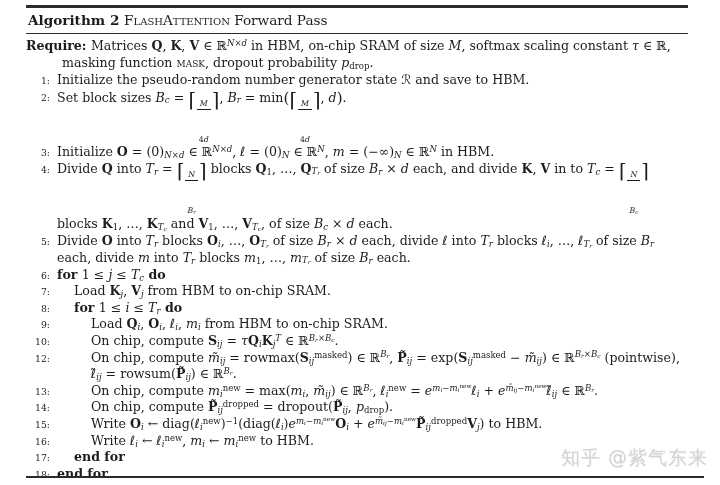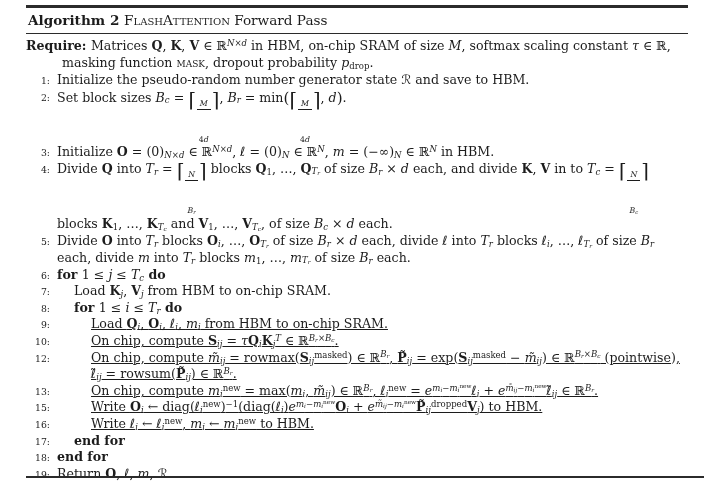--- a/index.html
+++ b/index.html
@@ -24,21 +24,21 @@
   .require-inner{display:block;padding-left:36px;text-indent:-36px;}
   .row{display:flex;align-items:baseline;}
   .lineno{
     width:24px;min-width:24px;text-align:right;
     font-size:9.3px;padding-right:7px;color:#1c1c1c;
     box-sizing:content-box;
   }
   .content{flex:1;}
   .ind0{padding-left:0;}
   .ind1{padding-left:17px;}
-  .ind2{padding-left:34px;text-decoration:underline;}
+  .ind2{padding-left:34px;}
   
   .f-r{}
   .f-b{font-weight:bold;}
   .f-i{font-style:italic;}
   .f-sc{font-variant:small-caps;}
   .f-sup{font-size:0.68em;vertical-align:0.5em;line-height:1;text-align:center;}
   .f-sub{font-size:0.68em;vertical-align:-0.22em;line-height:1;}
   .f-frac{
     display:inline-flex;flex-direction:column;align-items:center;
     vertical-align:-0.6em;font-size:0.62em;line-height:1.15;margin:0 1px;
@@ -125,20 +125,24 @@
           </div>
           <div class="row">
             <span class="lineno">12:</span>
             <div class="content ind2"><span class="f-r">On chip, compute </span><span class="f-i">m̃</span><span class="f-sub f-i">ij</span><span class="f-r"> = rowmax(</span><span class="f-b">S</span><span class="f-sub f-i">ij</span><span class="f-sup">masked</span><span class="f-r">) ∈ ℝ</span><span class="f-sup"><span class="f-i">B</span><span class="f-sub f-i">r</span></span><span class="f-r">, </span><span class="f-b">P̃</span><span class="f-sub f-i">ij</span><span class="f-r"> = exp(</span><span class="f-b">S</span><span class="f-sub f-i">ij</span><span class="f-sup">masked</span><span class="f-r"> − </span><span class="f-i">m̃</span><span class="f-sub f-i">ij</span><span class="f-r">) ∈ ℝ</span><span class="f-sup"><span class="f-i">B</span><span class="f-sub f-i">r</span><span class="f-r">×</span><span class="f-i">B</span><span class="f-sub f-i">c</span></span><span class="f-r"> (pointwise), ℓ̃</span><span class="f-sub f-i">ij</span><span class="f-r"> = rowsum(</span><span class="f-b">P̃</span><span class="f-sub f-i">ij</span><span class="f-r">) ∈ ℝ</span><span class="f-sup"><span class="f-i">B</span><span class="f-sub f-i">r</span></span><span class="f-r">.</span></div>
           </div>
           <div class="row">
             <span class="lineno">13:</span>
             <div class="content ind2"><span class="f-r">On chip, compute </span><span class="f-i">m</span><span class="f-sub f-i">i</span><span class="f-sup">new</span><span class="f-r"> = max(</span><span class="f-i">m</span><span class="f-sub f-i">i</span><span class="f-r">, </span><span class="f-i">m̃</span><span class="f-sub f-i">ij</span><span class="f-r">) ∈ ℝ</span><span class="f-sup"><span class="f-i">B</span><span class="f-sub f-i">r</span></span><span class="f-r">, ℓ</span><span class="f-sub f-i">i</span><span class="f-sup">new</span><span class="f-r"> = </span><span class="f-i">e</span><span class="f-sup"><span class="f-i">m</span><span class="f-sub f-i">i</span><span class="f-r">−</span><span class="f-i">m</span><span class="f-sub f-i">i</span><span class="f-sup">new</span></span><span class="f-r">ℓ</span><span class="f-sub f-i">i</span><span class="f-r"> + </span><span class="f-i">e</span><span class="f-sup"><span class="f-i">m̃</span><span class="f-sub f-i">ij</span><span class="f-r">−</span><span class="f-i">m</span><span class="f-sub f-i">i</span><span class="f-sup">new</span></span><span class="f-r">ℓ̃</span><span class="f-sub f-i">ij</span><span class="f-r"> ∈ ℝ</span><span class="f-sup"><span class="f-i">B</span><span class="f-sub f-i">r</span></span><span class="f-r">.</span></div>
           </div>
           <div class="row">
+            <span class="lineno">14:</span>
+            <div class="content ind2"><span class="f-r">On chip, compute </span><span class="f-b">P̃</span><span class="f-sub f-i">ij</span><span class="f-sup">dropped</span><span class="f-r"> = dropout(</span><span class="f-b">P̃</span><span class="f-sub f-i">ij</span><span class="f-r">, </span><span class="f-i">p</span><span class="f-sub">drop</span><span class="f-r">).</span></div>
+          </div>
+          <div class="row">
             <span class="lineno">15:</span>
             <div class="content ind2"><span class="f-r">Write </span><span class="f-b">O</span><span class="f-sub f-i">i</span><span class="f-r"> ← diag(ℓ</span><span class="f-sub f-i">i</span><span class="f-sup">new</span><span class="f-r">)</span><span class="f-sup">−1</span><span class="f-r">(diag(ℓ</span><span class="f-sub f-i">i</span><span class="f-r">)</span><span class="f-i">e</span><span class="f-sup"><span class="f-i">m</span><span class="f-sub f-i">i</span><span class="f-r">−</span><span class="f-i">m</span><span class="f-sub f-i">i</span><span class="f-sup">new</span></span><span class="f-b">O</span><span class="f-sub f-i">i</span><span class="f-r"> + </span><span class="f-i">e</span><span class="f-sup"><span class="f-i">m̃</span><span class="f-sub f-i">ij</span><span class="f-r">−</span><span class="f-i">m</span><span class="f-sub f-i">i</span><span class="f-sup">new</span></span><span class="f-b">P̃</span><span class="f-sub f-i">ij</span><span class="f-sup">dropped</span><span class="f-b">V</span><span class="f-sub f-i">j</span><span class="f-r">) to HBM.</span></div>
           </div>
           <div class="row">
             <span class="lineno">16:</span>
             <div class="content ind2"><span class="f-r">Write ℓ</span><span class="f-sub f-i">i</span><span class="f-r"> ← ℓ</span><span class="f-sub f-i">i</span><span class="f-sup">new</span><span class="f-r">, </span><span class="f-i">m</span><span class="f-sub f-i">i</span><span class="f-r"> ← </span><span class="f-i">m</span><span class="f-sub f-i">i</span><span class="f-sup">new</span><span class="f-r"> to HBM.</span></div>
           </div>
           <div class="row">
             <span class="lineno">17:</span>
             <div class="content ind1"><span class="f-b">end for</span></div>
@@ -148,13 +152,14 @@
             <div class="content ind0"><span class="f-b">end for</span></div>
           </div>
           <div class="row">
             <span class="lineno">19:</span>
             <div class="content ind0"><span class="f-r">Return </span><span class="f-b">O</span><span class="f-r">, ℓ, </span><span class="f-i">m</span><span class="f-r">, ℛ.</span></div>
           </div>
         </div>
     </div>
   </div>
   <div class="bottom-rule"></div>
+  <div class="watermark">知乎 @紫气东来</div>
 </div>
 
 </body></html>

